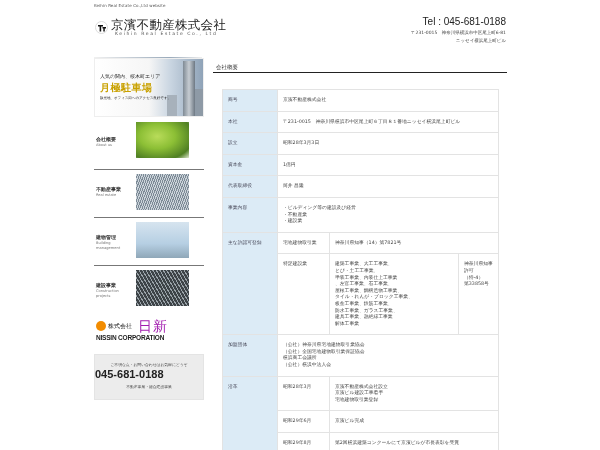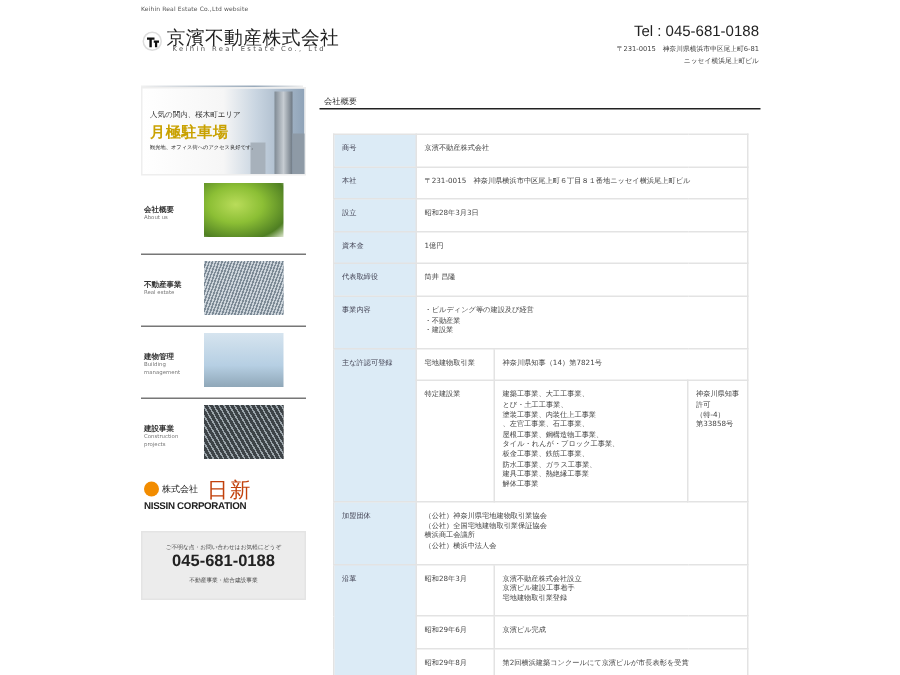--- a/index.html
+++ b/index.html
@@ -38,26 +38,26 @@
     .nav1 { margin-top: 3px; height: 50px; }
     .nav1 .thumb { background: radial-gradient(ellipse at 40% 40%, #b9dc5a 0%, #8cbf35 40%, #4f7f23 80%, #dfe8d0 100%); top: 2px; }
     .nav2 .thumb { background: repeating-linear-gradient(110deg, #cbd3da 0 1px, #7c8a96 1px 2px), #a7b3bd; top: 4px; }
     .nav3 .thumb { background: linear-gradient(180deg, #d6e4ef 0%, #b6cfe3 60%, #8fa7b8 100%); }
     .nav4 .thumb { background: repeating-linear-gradient(60deg, #3d4347 0 2px, #9aa3a9 2px 3px), #666; }
     .nav4 { border-bottom: none; }
 
     .nissin { position: relative; width: 110px; height: 32px; margin-top: 4px; }
     .nissin .circ { position: absolute; left: 2px; top: 3px; width: 10px; height: 10px; border-radius: 50%; background: #f28c00; }
     .nissin .kk { position: absolute; left: 14px; top: 4px; font-size: 6px; color: #222; }
-    .nissin .big { position: absolute; left: 44px; top: 0px; font-size: 14px; color: #c2410c; letter-spacing: 1px; }
+    .nissin .big { position: absolute; left: 44px; top: 0px; font-size: 14px; color: #a21caf; letter-spacing: 1px; }
     .nissin .en { position: absolute; left: 2px; top: 16px; font-size: 6.5px; color: #222; font-weight: bold; letter-spacing: -0.2px; font-family: "Liberation Sans", sans-serif; }
 
     .contact { position: relative; width: 110px; height: 46px; margin-top: 4px; background: #ececec; border: 1px solid #e4e4e4; }
     .contact .c1 { position: absolute; left: 0; width: 100%; text-align: center; top: 7px; font-size: 3.8px; color: #444; }
-    .contact .c2 { position: absolute; left: 0; width: 100%; text-align: center; top: 13px; font-size: 11px; color: #222; font-weight: bold; font-family: "Liberation Sans", sans-serif; }
+    .contact .c2 { position: absolute; left: 0; width: 100%; text-align: left; top: 13px; font-size: 11px; color: #222; font-weight: bold; font-family: "Liberation Sans", sans-serif; }
     .contact .c3 { position: absolute; left: 0; width: 100%; text-align: center; top: 29px; font-size: 3.8px; color: #444; }
 
     
     .main { position: absolute; left: 213px; top: 58px; width: 294px; }
     .page-title { font-size: 5.5px; color: #333; padding: 6px 0 0 3px; height: 15px; border-bottom: 1px solid #222; }
 
     .info { position: absolute; left: 9px; top: 31px; width: 277px; border-collapse: collapse; font-size: 4.8px; color: #444; }
     .info td { border: 1px solid #e3e3e3; vertical-align: top; padding: 7px 5px; line-height: 6.6px; }
     .info td.th { background: #dcebf6; width: 55px; color: #445; }
     .info td.sub { width: 52px; }

